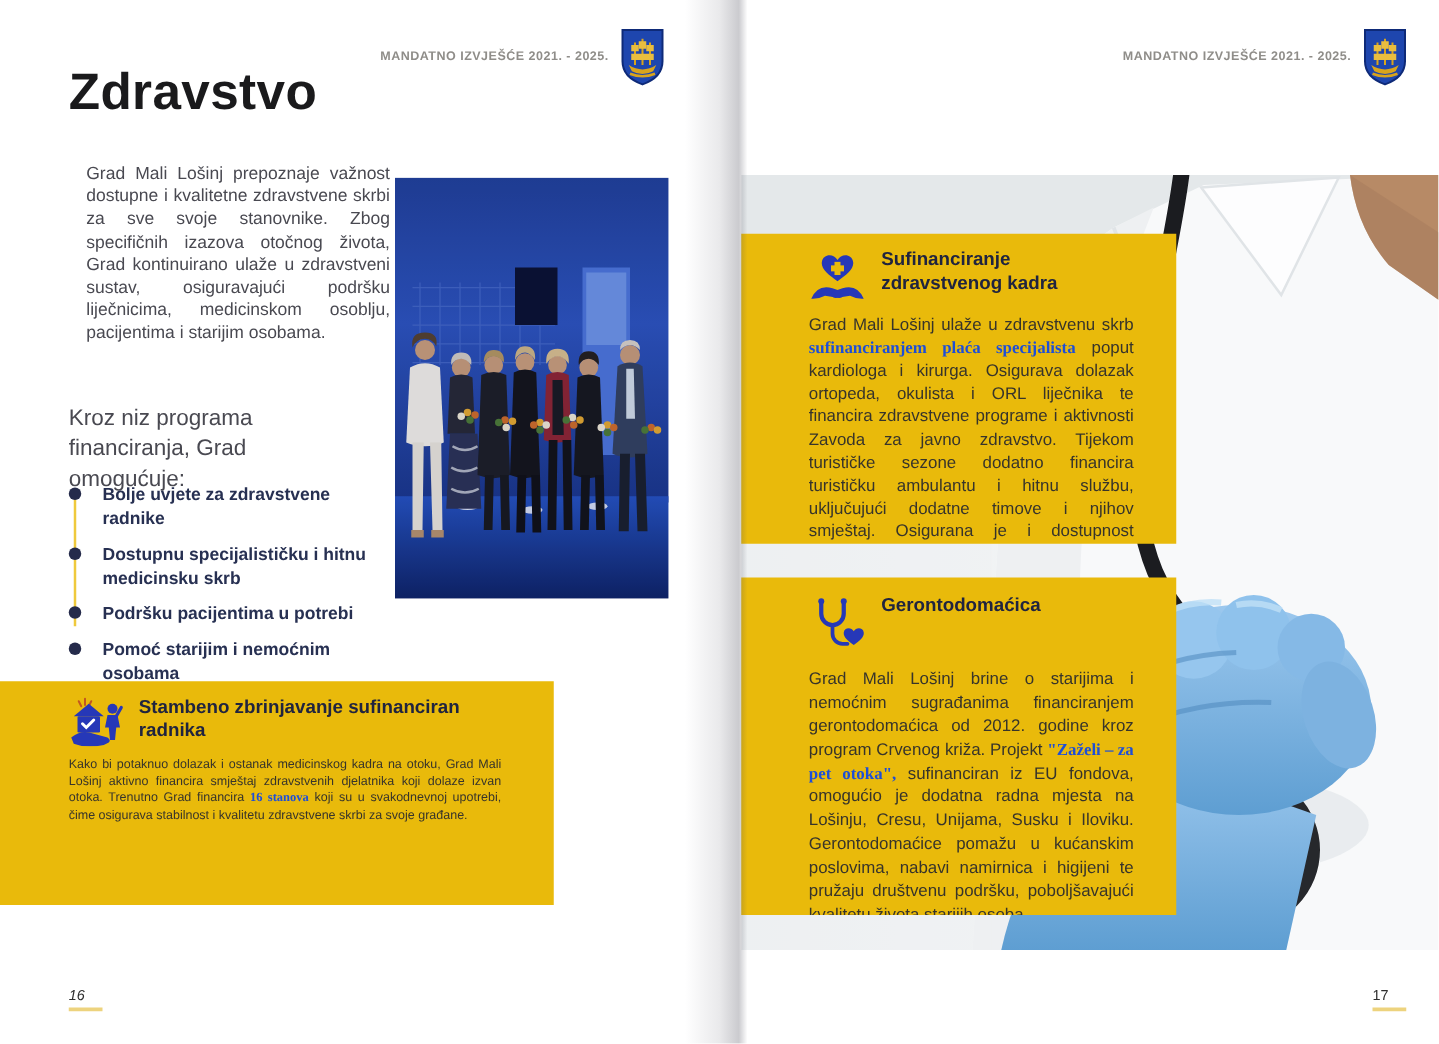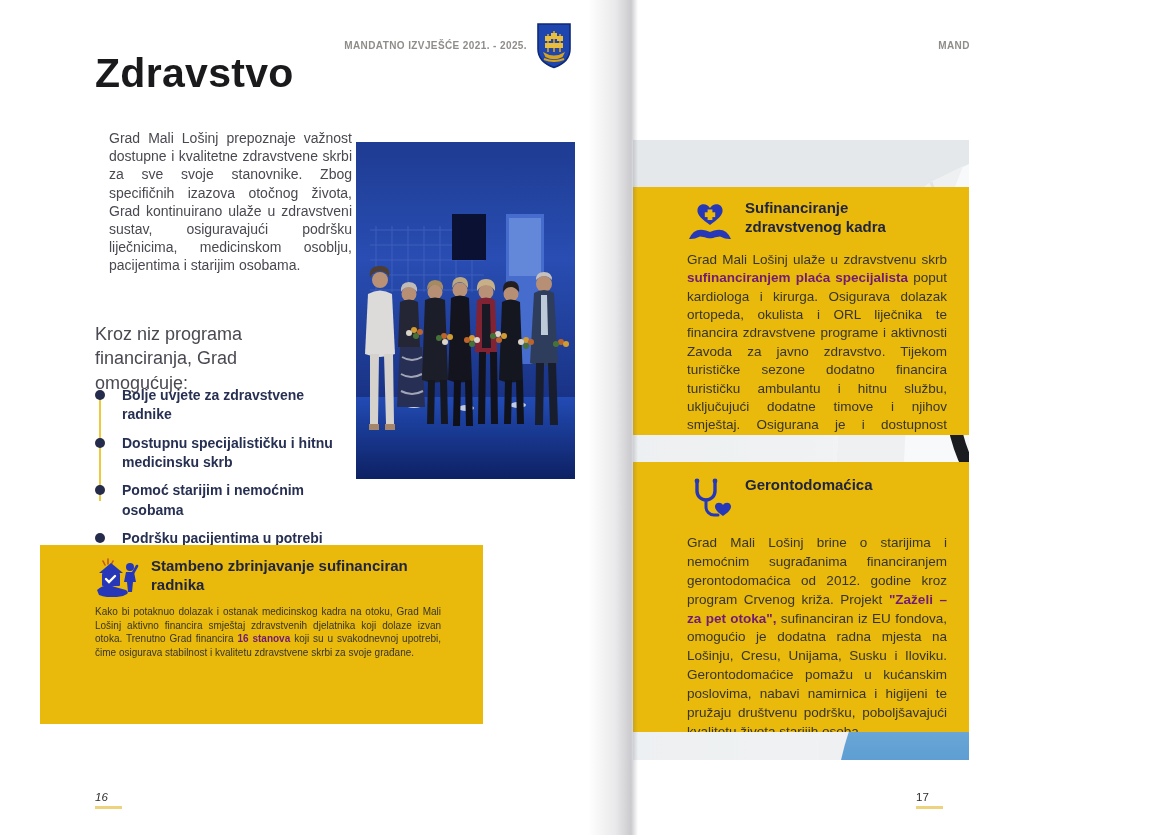--- a/index.html
+++ b/index.html
@@ -1,17 +1,17 @@
 <!DOCTYPE html>
 <html><head>
 <meta charset="utf-8">
 <style>
   * { box-sizing: border-box; margin: 0; padding: 0; }
   body { background: #ffffff; font-family: "Liberation Sans", sans-serif; }
-  .canvas { position: relative; width: 929px; height: 835px; background: #ffffff; overflow: hidden; margin-left: 40px; }
+  .canvas { position: relative; width: 1151px; height: 835px; background: #ffffff; overflow: hidden; }
 
   
   .page-header { position: absolute; top: 22px; display: flex; align-items: center; justify-content: flex-end; gap: 9px; }
   .page-header.left  { left: 250px; width: 282px; }
   .page-header.right { left: 845px; width: 281px; }
   .header-label { font-size: 10px; font-weight: 700; letter-spacing: 0.4px; color: #8f8d89; white-space: nowrap; }
 
   
   .doc-title { position: absolute; left: 55px; top: 50px; font-size: 41px; font-weight: 700; color: #1a1a1c; letter-spacing: 0.3px; }
   .intro-par { position: absolute; left: 69px; top: 129px; width: 243px; font-size: 14px; line-height: 1.3; color: #494951; text-align: justify; }
@@ -28,21 +28,21 @@
   .ybox { position: absolute; background: #e9ba0b; overflow: hidden; }
   .ybox-left { left: 0; top: 545px; width: 443px; height: 179px; padding: 12px 42px 0 55px; }
   .ybox-r1 { left: 593px; top: 187px; width: 348px; height: 248px; padding: 12px 34px 0 54px; }
   .ybox-r2 { left: 593px; top: 462px; width: 348px; height: 270px; padding: 14px 34px 0 54px; }
   .ybox-head { display: flex; align-items: flex-start; gap: 12px; }
   .ybox-title { font-size: 15px; line-height: 1.25; font-weight: 700; color: #20243f; }
   .ybox-r1 .ybox-title { max-width: 190px; }
   .ybox-body { margin-top: 8px; font-size: 13.5px; line-height: 1.36; color: #37342b; text-align: justify; }
   .ybox-left .ybox-body { font-size: 10px; line-height: 1.36; }
   .ybox-r2 .ybox-body { margin-top: 14px; line-height: 1.4; }
-  .ybox-body b { font-weight: 700; color: #701a75; }
+  .ybox-body b { font-weight: 700; color: #1d4ed8; font-family: Liberation Serif, serif; }
 
   
   .photo-frame-right { position: absolute; left: 593px; top: 140px; width: 558px; height: 620px; overflow: hidden; }
 
   
   .gutter { position: absolute; left: 548px; top: 0; width: 50px; height: 835px; pointer-events: none;
     background: linear-gradient(90deg, rgba(255,255,255,0) 0%, rgba(120,120,132,0.16) 55%, rgba(82,82,95,0.30) 86%, rgba(255,255,255,0) 100%); }
 
   
   .page-num { position: absolute; top: 791px; font-size: 11.5px; color: #2e2e2e; }
@@ -209,22 +209,22 @@
       <rect x="0" y="0" width="219" height="337" fill="#0a1d55" opacity="0.08"></rect>
     </svg>
   </div>
 
   <p class="lead-par">Kroz niz programa financiranja, Grad omogućuje:</p>
 
   <ul class="bullet-list">
     <div class="bullet-line"></div>
     <li><span class="dot"></span><span>Bolje uvjete za zdravstvene radnike</span></li>
     <li><span class="dot"></span><span>Dostupnu specijalističku i hitnu medicinsku skrb</span></li>
+    <li><span class="dot"></span><span>Podršku pacijentima u potrebi</span></li>
     <li><span class="dot"></span><span>Pomoć starijim i nemoćnim osobama</span></li>
-    <li><span class="dot"></span><span>Podršku pacijentima u potrebi</span></li>
   </ul>
 
   <div class="ybox ybox-left">
     <div class="ybox-head">
       <span>
         <svg width="44" height="40" viewBox="0 0 44 40">
           <g stroke="#c2571f" stroke-width="1.6" stroke-linecap="round">
             <line x1="8" y1="4" x2="10" y2="8"></line>
               <line x1="13" y1="2" x2="13" y2="7"></line>
               <line x1="18" y1="4" x2="16" y2="8"></line>

